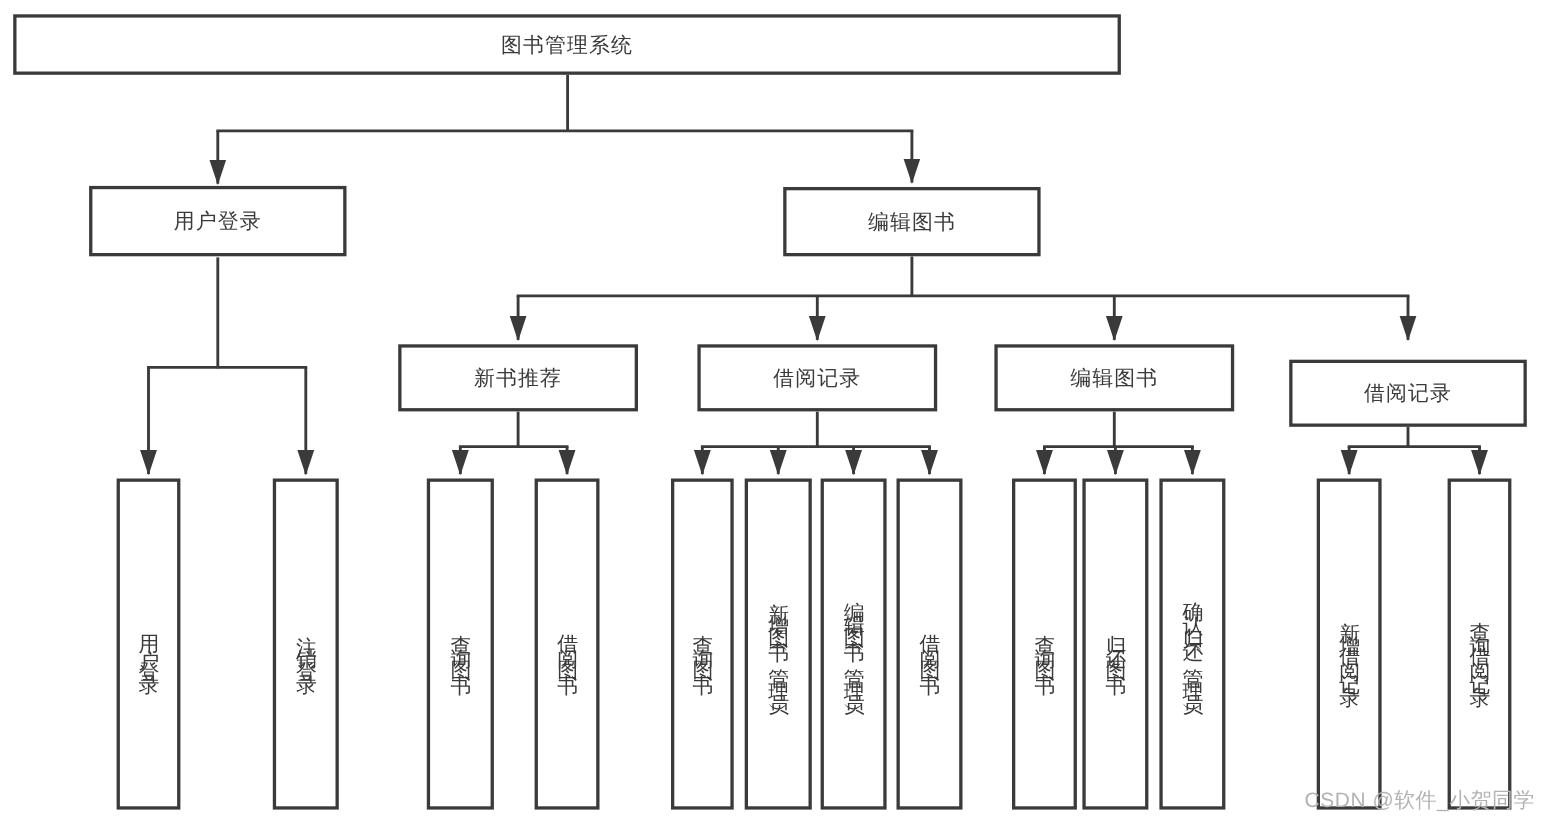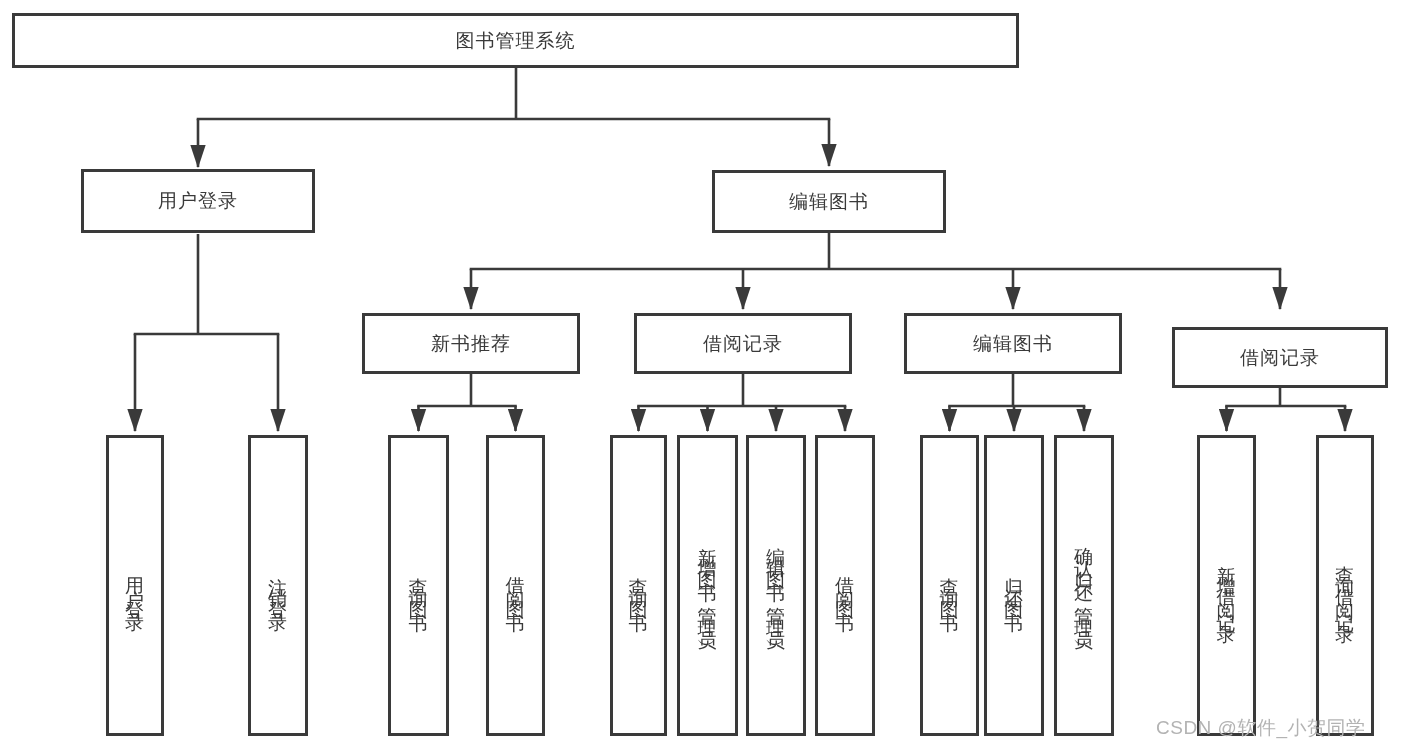--- a/index.html
+++ b/index.html
@@ -12,21 +12,21 @@
     display:flex;align-items:center;justify-content:center;
     font-size:19px;letter-spacing:1px;color:#3a3a3a;z-index:2;
   }
   .leaf{
     writing-mode:vertical-rl;text-orientation:mixed;
     font-size:19px;letter-spacing:12px;line-height:1;
   }
   #wires{position:absolute;left:0;top:0;z-index:1;}
   #wires line{stroke:#3a3a3a;stroke-width:2.6px;}
   .watermark{
-    position:absolute;left:1156px;top:715px;z-index:3;
+    position:absolute;left:1186px;top:715px;z-index:3;
     font-size:19px;color:#b3b3b3;letter-spacing:0.5px;white-space:nowrap;
   }
 </style>
 </head>
 <body>
 
 <div id="canvas">
 
   <svg id="wires" width="1405" height="747">
     <defs>

